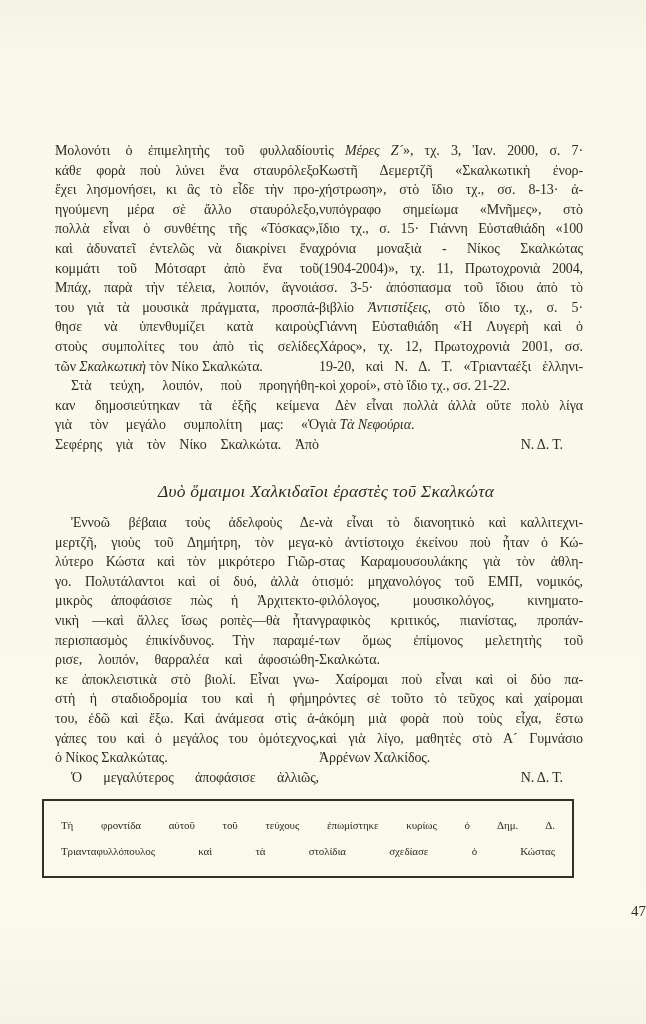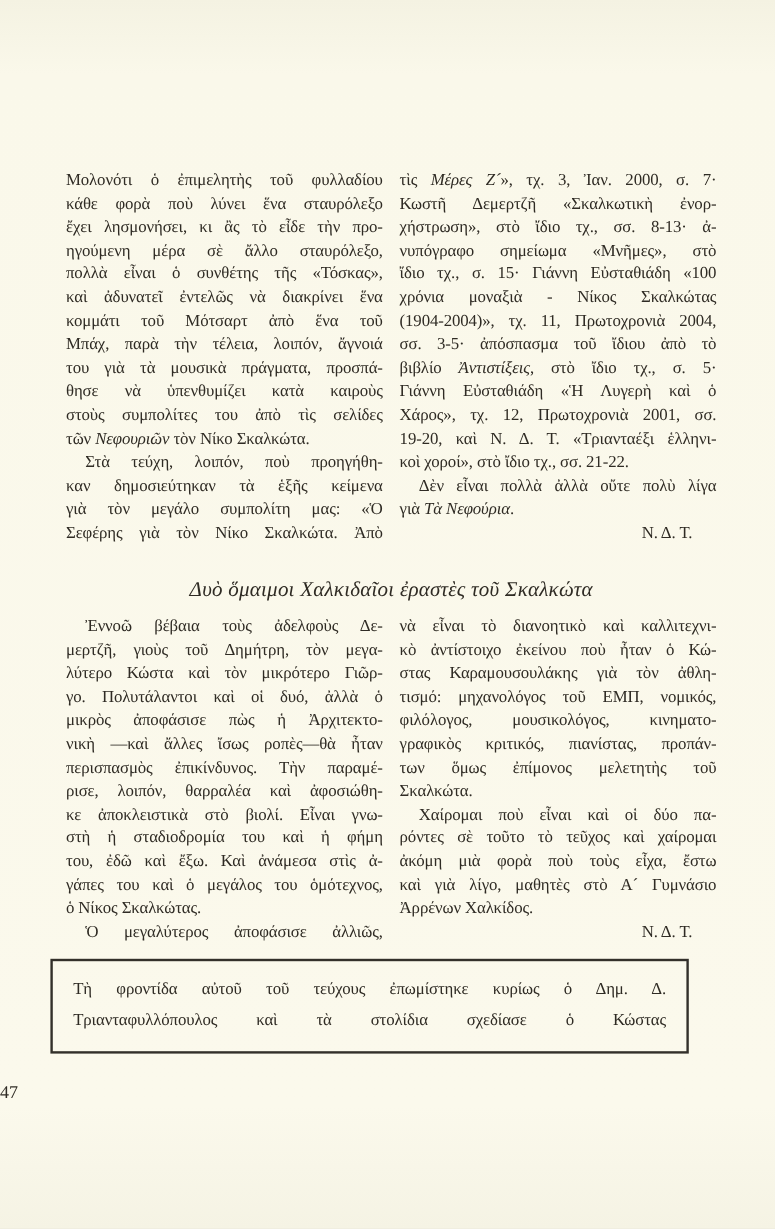--- a/index.html
+++ b/index.html
@@ -14,37 +14,37 @@
   }
   .section-title {
     position: absolute; left: 55px; width: 542px;
     text-align: center;
     font-style: italic;
     font-size: 17.5px;
     letter-spacing: 0.2px;
   }
   .cols {
     position: absolute; left: 55px; width: 542px;
-    display: flex; gap: 14px;
+    display: flex; 
   }
   .col { width: 264px; font-size: 14px; line-height: 19.6px; }
   .line { text-align: justify; text-align-last: justify; letter-spacing: -0.1px; }
   .line.al { text-align-last: left; }
   .line.ar { text-align-last: right; padding-right: 20px; }
   .line.ind { text-indent: 16px; }
   .colophon {
     position: absolute; left: 42px; top: 799px; width: 532px;
     box-sizing: border-box;
     border: 2px solid #33302a;
     padding: 11px 17px 12px 17px;
-    font-size: 14px; line-height: 26px;
+    font-size: 11px; line-height: 26px;
   }
   .page-number {
     position: absolute; left: 0; top: 903px; width: 646px;
-    text-align: left; font-size: 15px;
+    text-align: right; font-size: 15px;
   }
   i { font-style: italic; }
 </style>
 </head>
 <body>
 
 <div class="page">
 
 
   <div class="cols" style="top:141px">
@@ -53,21 +53,21 @@
         <div class="line">κάθε φορὰ ποὺ λύνει ἕνα σταυρόλεξο</div>
         <div class="line">ἔχει λησμονήσει, κι ἂς τὸ εἶδε τὴν προ-</div>
         <div class="line">ηγούμενη μέρα σὲ ἄλλο σταυρόλεξο,</div>
         <div class="line">πολλὰ εἶναι ὁ συνθέτης τῆς «Τόσκας»,</div>
         <div class="line">καὶ ἀδυνατεῖ ἐντελῶς νὰ διακρίνει ἕνα</div>
         <div class="line">κομμάτι τοῦ Μότσαρτ ἀπὸ ἕνα τοῦ</div>
         <div class="line">Μπάχ, παρὰ τὴν τέλεια, λοιπόν, ἄγνοιά</div>
         <div class="line">του γιὰ τὰ μουσικὰ πράγματα, προσπά-</div>
         <div class="line">θησε νὰ ὑπενθυμίζει κατὰ καιροὺς</div>
         <div class="line">στοὺς συμπολίτες του ἀπὸ τὶς σελίδες</div>
-        <div class="line al">τῶν <i>Νεφουριῶν</i> τὸν Νίκο Σκαλκώτα.</div>
+        <div class="line al">τῶν <i>Σκαλκωτικὴ</i> τὸν Νίκο Σκαλκώτα.</div>
         <div class="line ind">Στὰ τεύχη, λοιπόν, ποὺ προηγήθη-</div>
         <div class="line">καν δημοσιεύτηκαν τὰ ἑξῆς κείμενα</div>
         <div class="line">γιὰ τὸν μεγάλο συμπολίτη μας: «Ὁ</div>
         <div class="line">Σεφέρης γιὰ τὸν Νίκο Σκαλκώτα. Ἀπὸ</div>
       </div>
     <div class="col">
         <div class="line">τὶς <i>Μέρες Ζ´</i>», τχ. 3, Ἰαν. 2000, σ. 7·</div>
         <div class="line">Κωστῆ Δεμερτζῆ «Σκαλκωτικὴ ἐνορ-</div>
         <div class="line">χήστρωση», στὸ ἴδιο τχ., σσ. 8-13· ἀ-</div>
         <div class="line">νυπόγραφο σημείωμα «Μνῆμες», στὸ</div>

